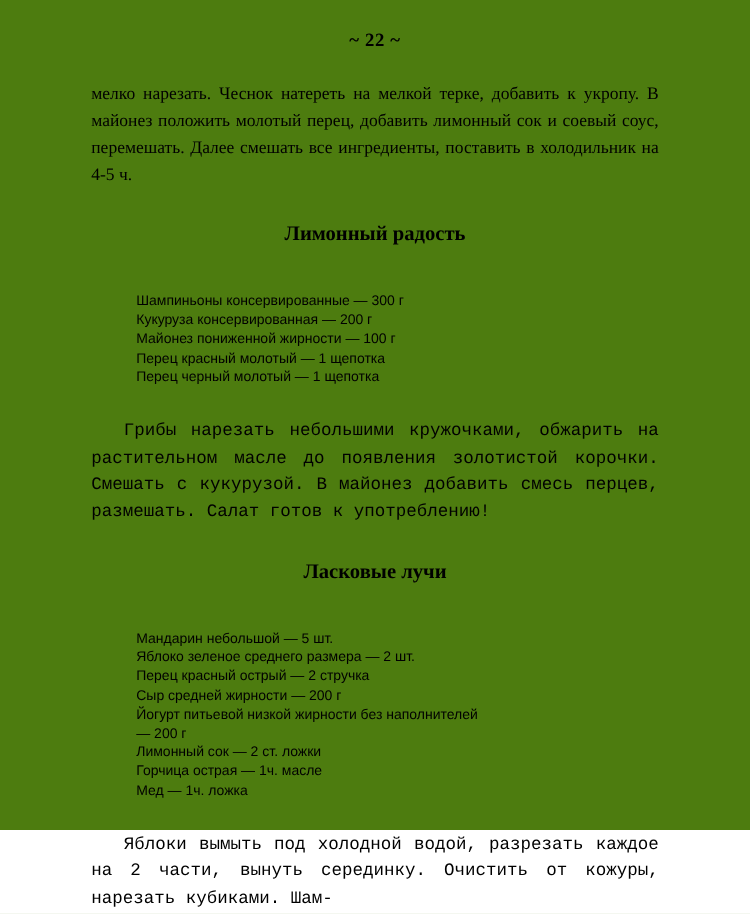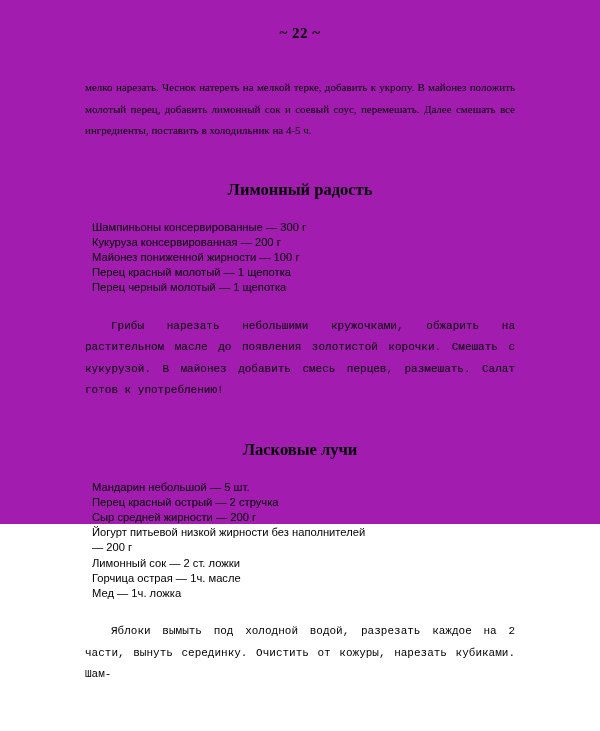--- a/index.html
+++ b/index.html
@@ -12,43 +12,43 @@
     width: 600px;
     height: 731px;
     overflow: hidden;
     font-family: "Liberation Serif", "DejaVu Serif", serif;
     color: #000000;
     -webkit-font-smoothing: antialiased;
   }
   .page {
     position: relative;
     width: 600px;
-    height: 524px;
-    background: #a21caf;
+    height: 664px;
+    background: #4d7c0f;
     box-sizing: border-box;
   }
   .page-number {
     text-align: center;
     font-family: "Liberation Serif", "DejaVu Serif", serif;
     font-weight: bold;
     font-size: 15px;
     letter-spacing: 0.5px;
     margin: 0;
     padding-top: 25px;
     color: #000;
   }
   .content {
     margin: 0 auto;
     width: 462px;
     padding-top: 19px;
   }
   p.body-text {
-    margin: 16px;
+    margin: 4px;
     font-family: "Liberation Serif", "DejaVu Serif", serif;
-    font-size: 11px;
+    font-size: 14px;
     line-height: 21.5px;
     text-align: justify;
     text-justify: inter-word;
     color: #000;
     hyphens: none;
   }
   p.body-text.indent {
     text-indent: 26px;
     font-family: Liberation Mono, monospace;
   }
@@ -60,21 +60,21 @@
     font-family: "Liberation Serif", "DejaVu Serif", serif;
     font-weight: bold;
     font-size: 16.5px;
     line-height: 22px;
     text-align: center;
     color: #000;
   }
   .gap-before-title { height: 21px; }
   .gap-after-title  { height: 19px; }
   .ingredients {
-    margin: 0;
+    margin: 17px;
     padding: 0 0 0 23px;
     list-style: none;
     font-family: "Liberation Sans", "DejaVu Sans", sans-serif;
     font-size: 11.2px;
     line-height: 15.2px;
     color: #000;
   }
   .ingredients li {
     margin: 0;
     padding: 0;
@@ -112,20 +112,21 @@
     <p class="body-text indent">Грибы нарезать небольшими кружочками, обжарить на растительном масле до появления золотистой корочки. Смешать с кукурузой. В майонез добавить смесь перцев, размешать. Салат готов к употреблению!</p>
 
     <div class="gap-before-title"></div>
 
     <h2 class="recipe-title">Ласковые лучи</h2>
 
     <div class="gap-after-title"></div>
 
     <ul class="ingredients">
       <li>Мандарин небольшой — 5 шт.</li>
+      <li>Яблоко зеленое среднего размера — 2 шт.</li>
       <li>Перец красный острый — 2 стручка</li>
       <li>Сыр средней жирности — 200 г</li>
       <li>Йогурт питьевой низкой жирности без наполнителей</li>
       <li>— 200 г</li>
       <li>Лимонный сок — 2 ст. ложки</li>
       <li>Горчица острая — 1ч. масле</li>
       <li>Мед — 1ч. ложка</li>
     </ul>
 
     <div class="gap-list-to-para"></div>

